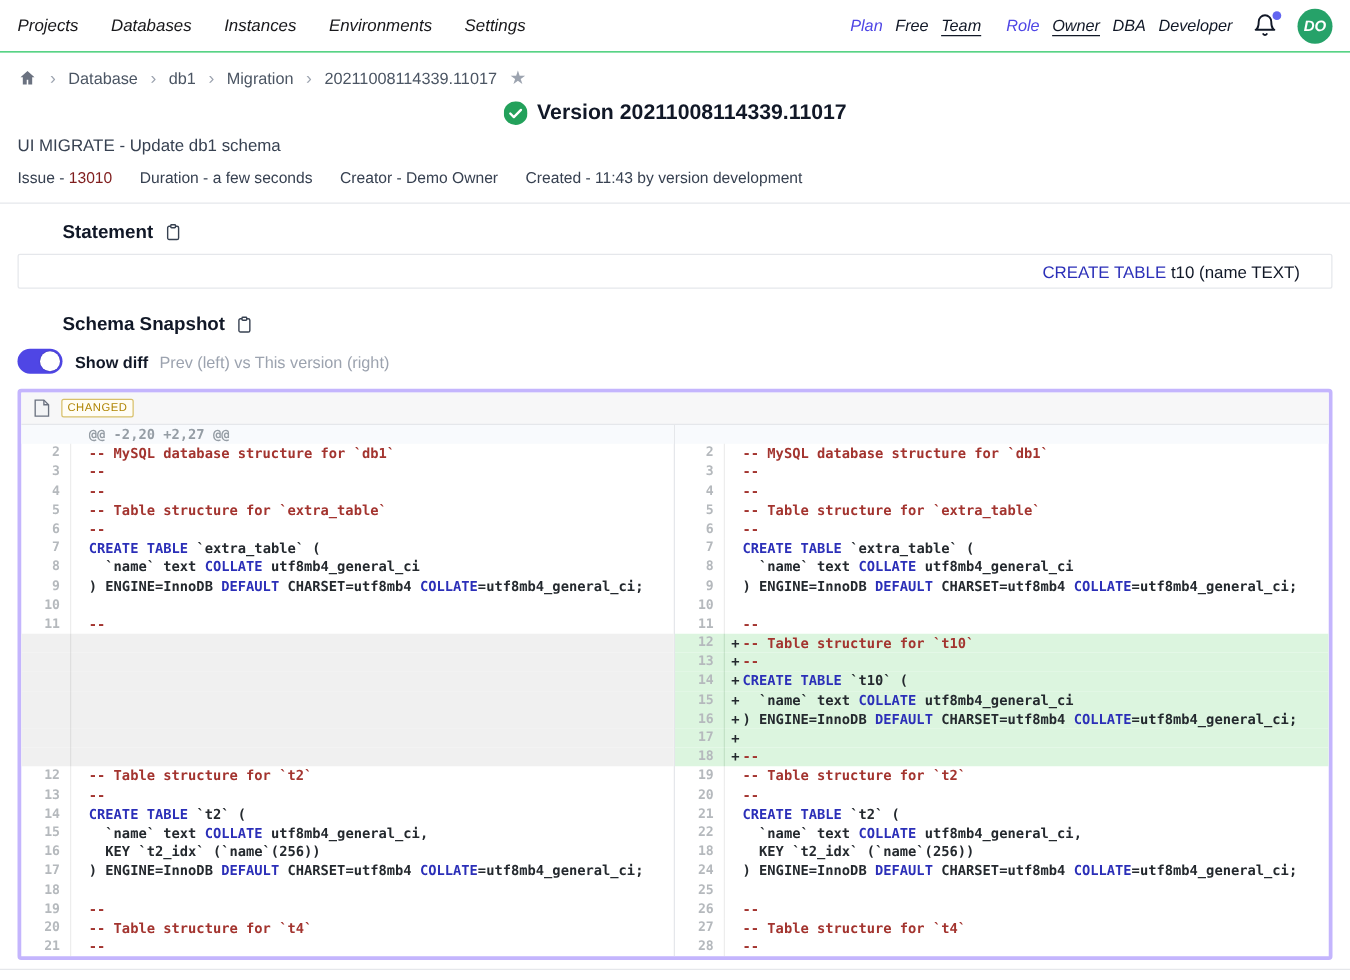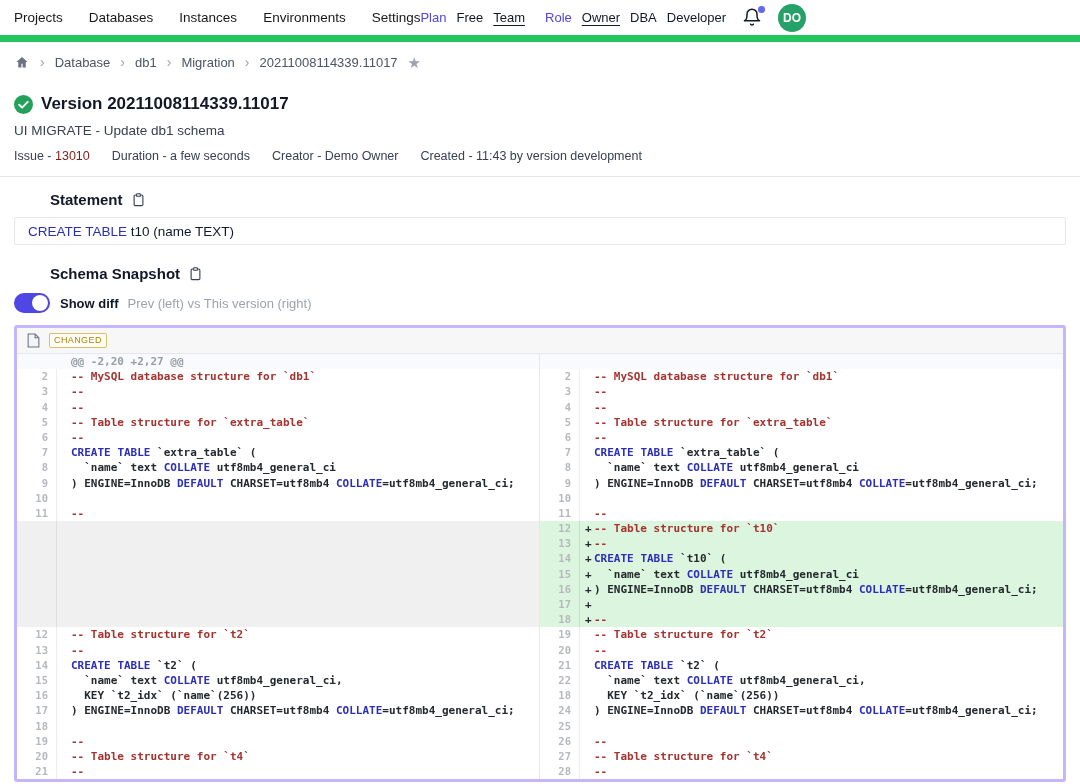--- a/index.html
+++ b/index.html
@@ -1,21 +1,21 @@
 <!DOCTYPE html>
 <html><head>
 <meta charset="utf-8">
 <style>
   * { margin:0; padding:0; box-sizing:border-box; }
   html,body { width:1080px; height:784px; background:#fff; overflow:hidden;
     font-family:"Liberation Sans", sans-serif; color:#111827; }
 
   
-  .navbar { height:42px; display:flex; align-items:center; justify-content:flex-start;
-    padding:0 14px; border-bottom:7px solid #22c55e; }
+  .navbar { height:42px; display:flex; align-items:center; justify-content:space-between;
+    padding:0 14px; border-bottom:1px solid #22c55e;font-style:italic; }
   .nav-left { display:flex; gap:26px; }
   .nav-item { font-size:13.5px; color:#18181b; cursor:pointer; }
   .nav-right { display:flex; align-items:center; gap:10px; font-size:13px; color:#111827; }
   .accent { color:#4f46e5; }
   .underlined { text-decoration:underline; text-underline-offset:3px; cursor:pointer; }
   .gap-left { margin-left:10px; }
   #role-options { display:flex; gap:10px; }
   #role-options .role-opt { cursor:pointer; }
   #role-options .role-opt.active { text-decoration:underline; text-underline-offset:3px; }
   .bell { position:relative; background:none; border:none; margin-left:6px; cursor:pointer; width:24px; height:24px; }
@@ -24,35 +24,35 @@
     font-size:12px; font-weight:700; display:flex; align-items:center; justify-content:center; margin-left:2px; cursor:pointer; }
 
   
   .breadcrumb { display:flex; align-items:center; gap:10px; padding:0 14px; margin-top:12px;
     font-size:13px; color:#4b5563; }
   .crumb { cursor:pointer; }
   .crumb-sep::before { content:"›"; color:#9ca3af; font-size:14px; }
   .star { color:#9ca3af; font-size:15px; cursor:pointer; line-height:1; }
 
   
-  .title-row { display:flex; align-items:center; gap:8px; padding:0 14px; margin-top:24px; }
+  .title-row { display:flex; align-items:center; gap:8px; padding:0 14px; margin-top:10px;justify-content:center; }
   .title-row h1 { font-size:17px; font-weight:700; color:#111827; }
   .subtitle { padding:0 14px; margin-top:9px; font-size:13.5px; color:#374151; }
   .meta-row { display:flex; gap:22px; padding:0 14px; margin-top:11px; font-size:12.5px; color:#374151; }
   .meta-row a { color:#7f1d1d; text-decoration:none; cursor:pointer; }
   .divider { border:none; border-top:1px solid #e5e7eb; margin-top:13px; }
 
   
   .section-heading { display:flex; align-items:center; gap:8px; padding:0 14px; margin-top:14px; }
   .section-heading h2 { font-size:15px; font-weight:700; color:#111827;margin-left:36px; }
   .copy-btn { background:none; border:none; cursor:pointer; display:flex; align-items:center; padding:0; }
 
   
-  .stmt-box { margin:9px 14px 0; border:1px solid #e5e7eb; border-radius:2px; padding:5px 13px;
-    font-size:13.5px; height:28px; display:flex; align-items:center; }
+  .stmt-box { margin:9px 14px 0; border:1px solid #e5e7eb; border-radius:2px; padding:5px 25px;
+    font-size:13.5px; height:28px; display:flex; align-items:center;justify-content:flex-end; }
   .stmt-box span { white-space:pre; }
   .sql-kw { color:#2b2fb8; }
 
   
   .toggle-row { display:flex; align-items:center; padding:0 14px; margin-top:11px; }
   .toggle { position:relative; width:36px; height:20px; border-radius:10px; background:#4f46e5; cursor:pointer; flex-shrink:0; }
   .toggle-knob { position:absolute; top:2px; right:2px; width:16px; height:16px; border-radius:50%;
     background:#fff; box-shadow:0 0 1px rgba(0,0,0,.4); }
   .toggle-label { margin-left:10px; font-size:13px; font-weight:700; color:#111827; }
   .toggle-hint { margin-left:9px; font-size:13px; color:#9ca3af; }

